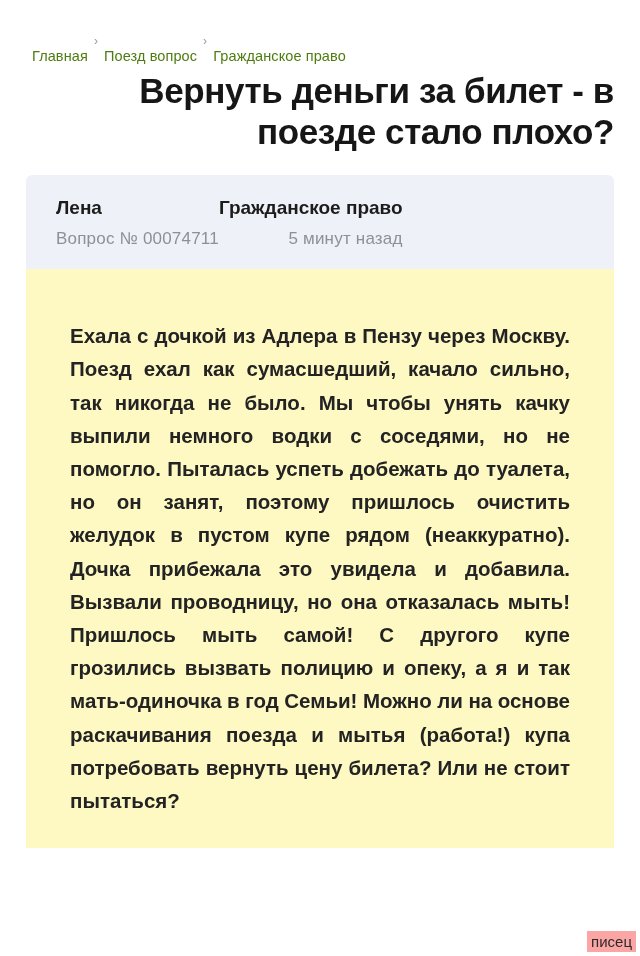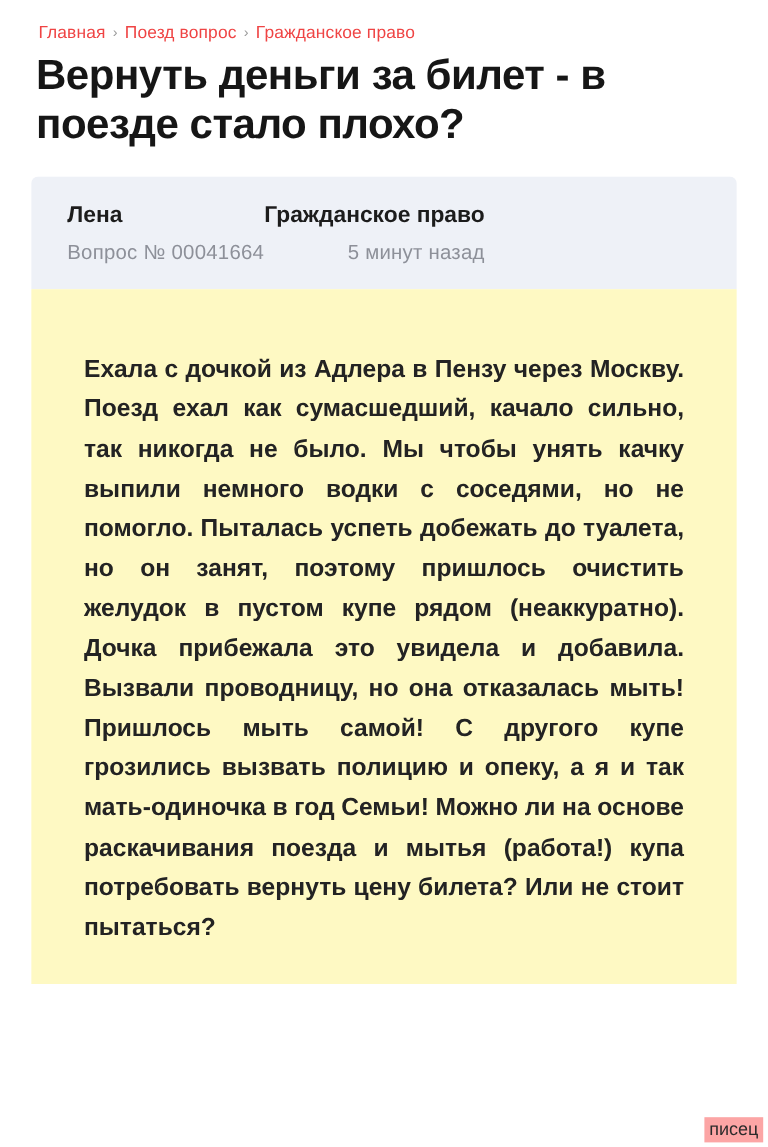--- a/index.html
+++ b/index.html
@@ -28,39 +28,41 @@
     display: flex;
     align-items: center;
     flex-wrap: nowrap;
     gap: 6px;
     font-size: 14.5px;
     color: #5a5a5a;
     margin: 4px 0 6px 6px;
     letter-spacing: 0.1px;
   }
   .breadcrumb .crumb {
-    color: #ef4444;
+    color: #4d7c0f;
     white-space: nowrap;
+    margin-top: 28px;
   }
   .breadcrumb .sep {
     color: #9a9a9a;
     font-size: 12px;
     line-height: 1;
     transform: translateY(-1px);
   }
 
   
   .title {
     font-size: 35px;
     line-height: 1.18;
     font-weight: 700;
     color: #161616;
     letter-spacing: -0.4px;
     margin: 6px 0 22px 4px;
     max-width: 600px;
+    text-align: right;
   }
 
   
   .card {
     background: #ffffff;
     border-radius: 6px 6px 0 0;
     overflow: hidden;
     box-shadow: 0 0 0 0 transparent;
   }
   .card-header {
@@ -141,21 +143,21 @@
     <span class="sep">›</span>
     <span class="crumb">Гражданское право</span>
   </div>
 
   <h1 class="title">Вернуть деньги за билет - в поезде стало плохо?</h1>
 
   <div class="card">
     <div class="card-header">
       <div class="qa-left">
         <span class="author">Лена</span>
-        <span class="question-no">Вопрос № 00041664</span>
+        <span class="question-no">Вопрос № 00074711</span>
       </div>
       <div class="qa-right">
         <span class="category">Гражданское право</span>
         <span class="timestamp">5 минут назад</span>
       </div>
     </div>
     <div class="card-body">
       <p class="body-text">Ехала с дочкой из Адлера в Пензу через Москву. Поезд ехал как сумасшедший, качало сильно, так никогда не было. Мы чтобы унять качку выпили немного водки с соседями, но не помогло. Пыталась успеть добежать до туалета, но он занят, поэтому пришлось очистить желудок в пустом купе рядом (неаккуратно). Дочка прибежала это увидела и добавила. Вызвали проводницу, но она отказалась мыть! Пришлось мыть самой! С другого купе грозились вызвать полицию и опеку, а я и так мать-одиночка в год Семьи! Можно ли на основе раскачивания поезда и мытья (работа!) купа потребовать вернуть цену билета? Или не стоит пытаться?</p>
     </div>
   </div>

